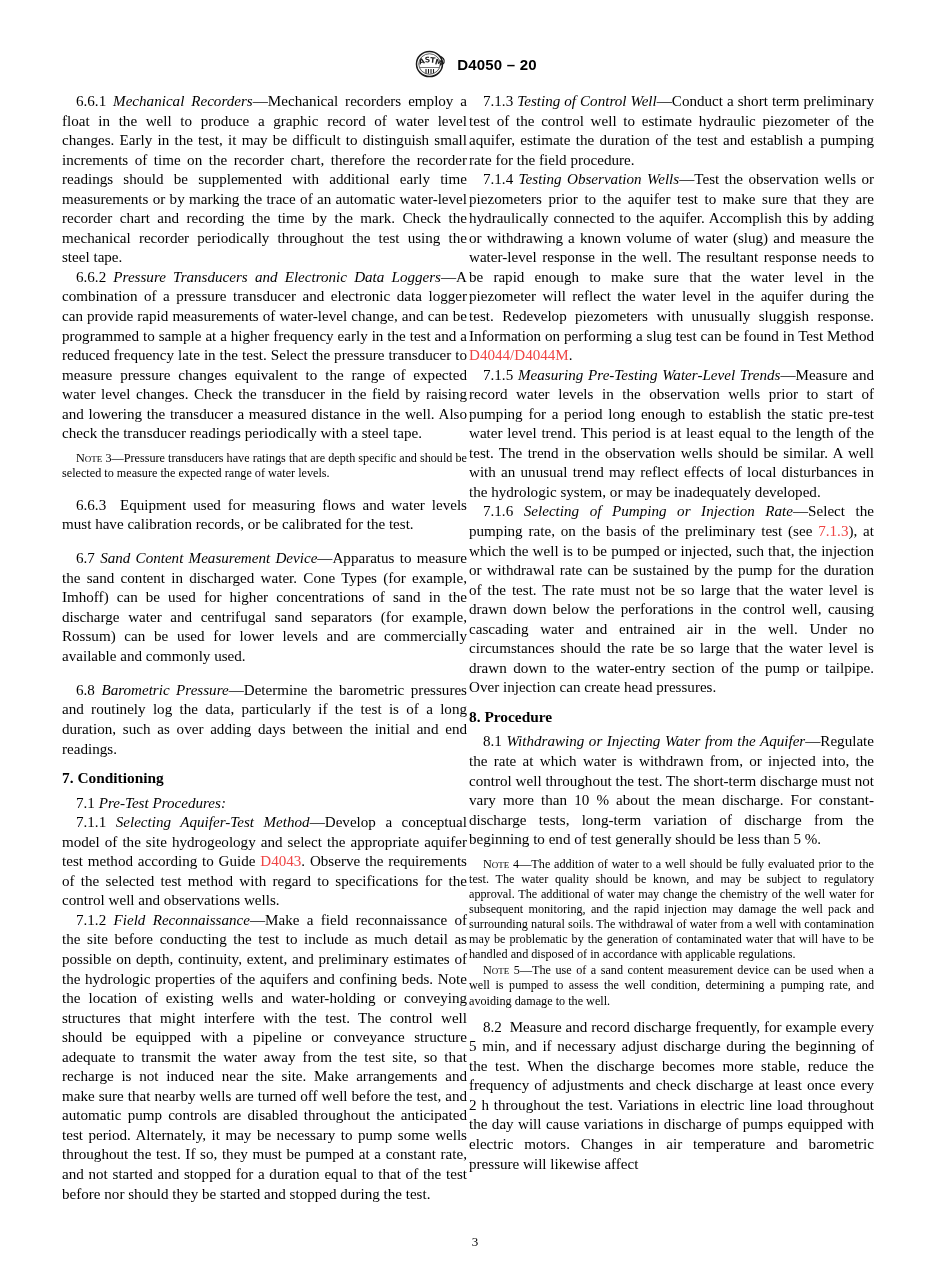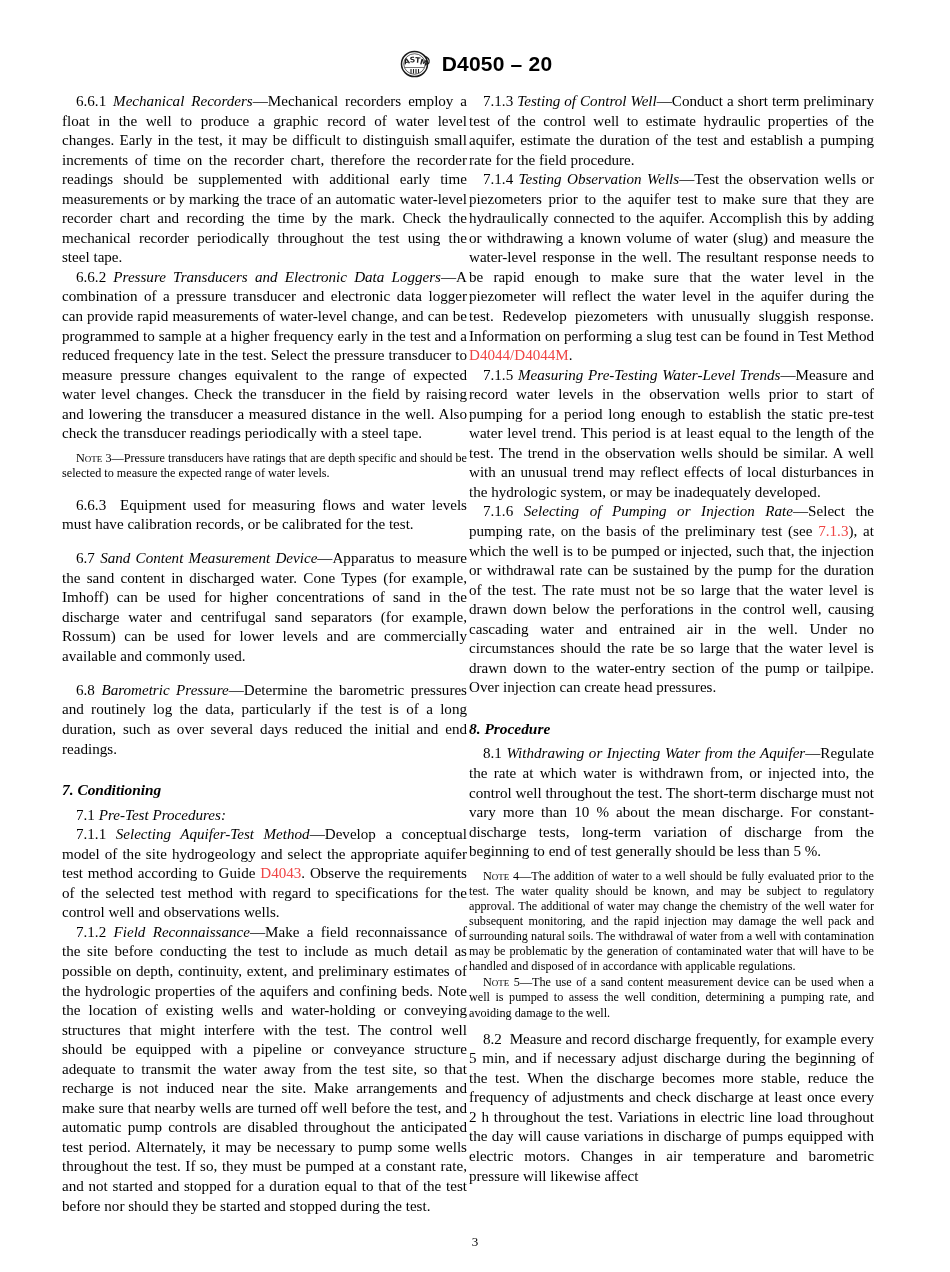--- a/index.html
+++ b/index.html
@@ -35,21 +35,21 @@
     gap: 9px;
   }
   .astm-logo {
     width: 35px;
     height: 30px;
     display: block;
   }
   .doc-designation {
     font-family: "Liberation Sans", "DejaVu Sans", sans-serif;
     font-weight: bold;
-    font-size: 21px;
+    font-size: 15px;
     letter-spacing: 0.2px;
     color: #000;
     white-space: nowrap;
   }
   
   .columns {
     position: absolute;
     top: 92px;
     left: 62px;
     width: 828px;
@@ -84,22 +84,21 @@
   }
   h3.section {
     margin: 0;
     font-family: "Liberation Serif", "DejaVu Serif", serif;
     font-weight: bold;
     font-size: 15.4px;
     line-height: 19.5px;
     text-align: left;
   }
   h3.section.gap {
-    margin-top: 21px;
-    font-style: italic;
+    margin-top: 9px;
   }
   p.note {
     font-size: 12.2px;
     line-height: 15.1px;
     text-align: justify;
     text-indent: 14px;
     margin: 0;
   }
   p.note.gap {
     margin-top: 7px;
@@ -158,35 +157,35 @@
       <p class="body"><span>6.6.1</span> <span class="it">Mechanical Recorders</span><span>—Mechanical recorders employ a float in the well to produce a graphic record of water level changes. Early in the test, it may be difficult to distinguish small increments of time on the recorder chart, therefore the recorder readings should be supplemented with additional early time measurements or by marking the trace of an automatic water-level recorder chart and recording the time by the mark. Check the mechanical recorder periodically throughout the test using the steel tape.</span></p>
 
       <p class="body"><span>6.6.2</span> <span class="it">Pressure Transducers and Electronic Data Loggers</span><span>—A combination of a pressure transducer and electronic data logger can provide rapid measurements of water-level change, and can be programmed to sample at a higher frequency early in the test and a reduced frequency late in the test. Select the pressure transducer to measure pressure changes equivalent to the range of expected water level changes. Check the transducer in the field by raising and lowering the transducer a measured distance in the well. Also check the transducer readings periodically with a steel tape.</span></p>
 
       <p class="note gap"><span class="note-lbl">Note</span> <span>3</span><span>—Pressure transducers have ratings that are depth specific and should be selected to measure the expected range of water levels.</span></p>
 
       <p class="body gap"><span>6.6.3</span>&nbsp; <span>Equipment used for measuring flows and water levels must have calibration records, or be calibrated for the test.</span></p>
 
       <p class="body gap"><span>6.7</span> <span class="it">Sand Content Measurement Device</span><span>—Apparatus to measure the sand content in discharged water. Cone Types (for example, Imhoff) can be used for higher concentrations of sand in the discharge water and centrifugal sand separators (for example, Rossum) can be used for lower levels and are commercially available and commonly used.</span></p>
 
-      <p class="body gap"><span>6.8</span> <span class="it">Barometric Pressure</span><span>—Determine the barometric pressures and routinely log the data, particularly if the test is of a long duration, such as over several days reduced the initial and end readings.</span></p>
+      <p class="body gap"><span>6.8</span> <span class="it">Barometric Pressure</span><span>—Determine the barometric pressures and routinely log the data, particularly if the test is of a long duration, such as over adding days between the initial and end readings.</span></p>
 
       <h3 class="section gap">7.  Conditioning</h3>
 
       <p class="body" style="margin-top:6px"><span>7.1</span> <span class="it">Pre-Test Procedures:</span></p>
 
       <p class="body"><span>7.1.1</span> <span class="it">Selecting Aquifer-Test Method</span><span>—Develop a conceptual model of the site hydrogeology and select the appropriate aquifer test method according to Guide </span><span class="lnk">D4043</span><span>. Observe the requirements of the selected test method with regard to specifications for the control well and observations wells.</span></p>
 
       <p class="body"><span>7.1.2</span> <span class="it">Field Reconnaissance</span><span>—Make a field reconnaissance of the site before conducting the test to include as much detail as possible on depth, continuity, extent, and preliminary estimates of the hydrologic properties of the aquifers and confining beds. Note the location of existing wells and water-holding or conveying structures that might interfere with the test. The control well should be equipped with a pipeline or conveyance structure adequate to transmit the water away from the test site, so that recharge is not induced near the site. Make arrangements and make sure that nearby wells are turned off well before the test, and automatic pump controls are disabled throughout the anticipated test period. Alternately, it may be necessary to pump some wells throughout the test. If so, they must be pumped at a constant rate, and not started and stopped for a duration equal to that of the test before nor should they be started and stopped during the test.</span></p>
 
     </div>
 
     <div class="col">
 
-      <p class="body"><span>7.1.3</span> <span class="it">Testing of Control Well</span><span>—Conduct a short term preliminary test of the control well to estimate hydraulic properties of the aquifer, estimate the duration of the test and establish a pumping rate for the field procedure.</span></p>
+      <p class="body"><span>7.1.3</span> <span class="it">Testing of Control Well</span><span>—Conduct a short term preliminary test of the control well to estimate hydraulic piezometer of the aquifer, estimate the duration of the test and establish a pumping rate for the field procedure.</span></p>
 
       <p class="body"><span>7.1.4</span> <span class="it">Testing Observation Wells</span><span>—Test the observation wells or piezometers prior to the aquifer test to make sure that they are hydraulically connected to the aquifer. Accomplish this by adding or withdrawing a known volume of water (slug) and measure the water-level response in the well. The resultant response needs to be rapid enough to make sure that the water level in the piezometer will reflect the water level in the aquifer during the test. Redevelop piezometers with unusually sluggish response. Information on performing a slug test can be found in Test Method </span><span class="lnk">D4044/D4044M</span><span>.</span></p>
 
       <p class="body"><span>7.1.5</span> <span class="it">Measuring Pre-Testing Water-Level Trends</span><span>—Measure and record water levels in the observation wells prior to start of pumping for a period long enough to establish the static pre-test water level trend. This period is at least equal to the length of the test. The trend in the observation wells should be similar. A well with an unusual trend may reflect effects of local disturbances in the hydrologic system, or may be inadequately developed.</span></p>
 
       <p class="body"><span>7.1.6</span> <span class="it">Selecting of Pumping or Injection Rate</span><span>—Select the pumping rate, on the basis of the preliminary test (see </span><span class="lnk">7.1.3</span><span>), at which the well is to be pumped or injected, such that, the injection or withdrawal rate can be sustained by the pump for the duration of the test. The rate must not be so large that the water level is drawn down below the perforations in the control well, causing cascading water and entrained air in the well. Under no circumstances should the rate be so large that the water level is drawn down to the water-entry section of the pump or tailpipe. Over injection can create head pressures.</span></p>
 
       <h3 class="section gap">8.  Procedure</h3>
 
       <p class="body" style="margin-top:6px"><span>8.1</span> <span class="it">Withdrawing or Injecting Water from the Aquifer</span><span>—Regulate the rate at which water is withdrawn from, or injected into, the control well throughout the test. The short-term discharge must not vary more than 10 % about the mean discharge. For constant-discharge tests, long-term variation of discharge from the beginning to end of test generally should be less than 5 %.</span></p>

